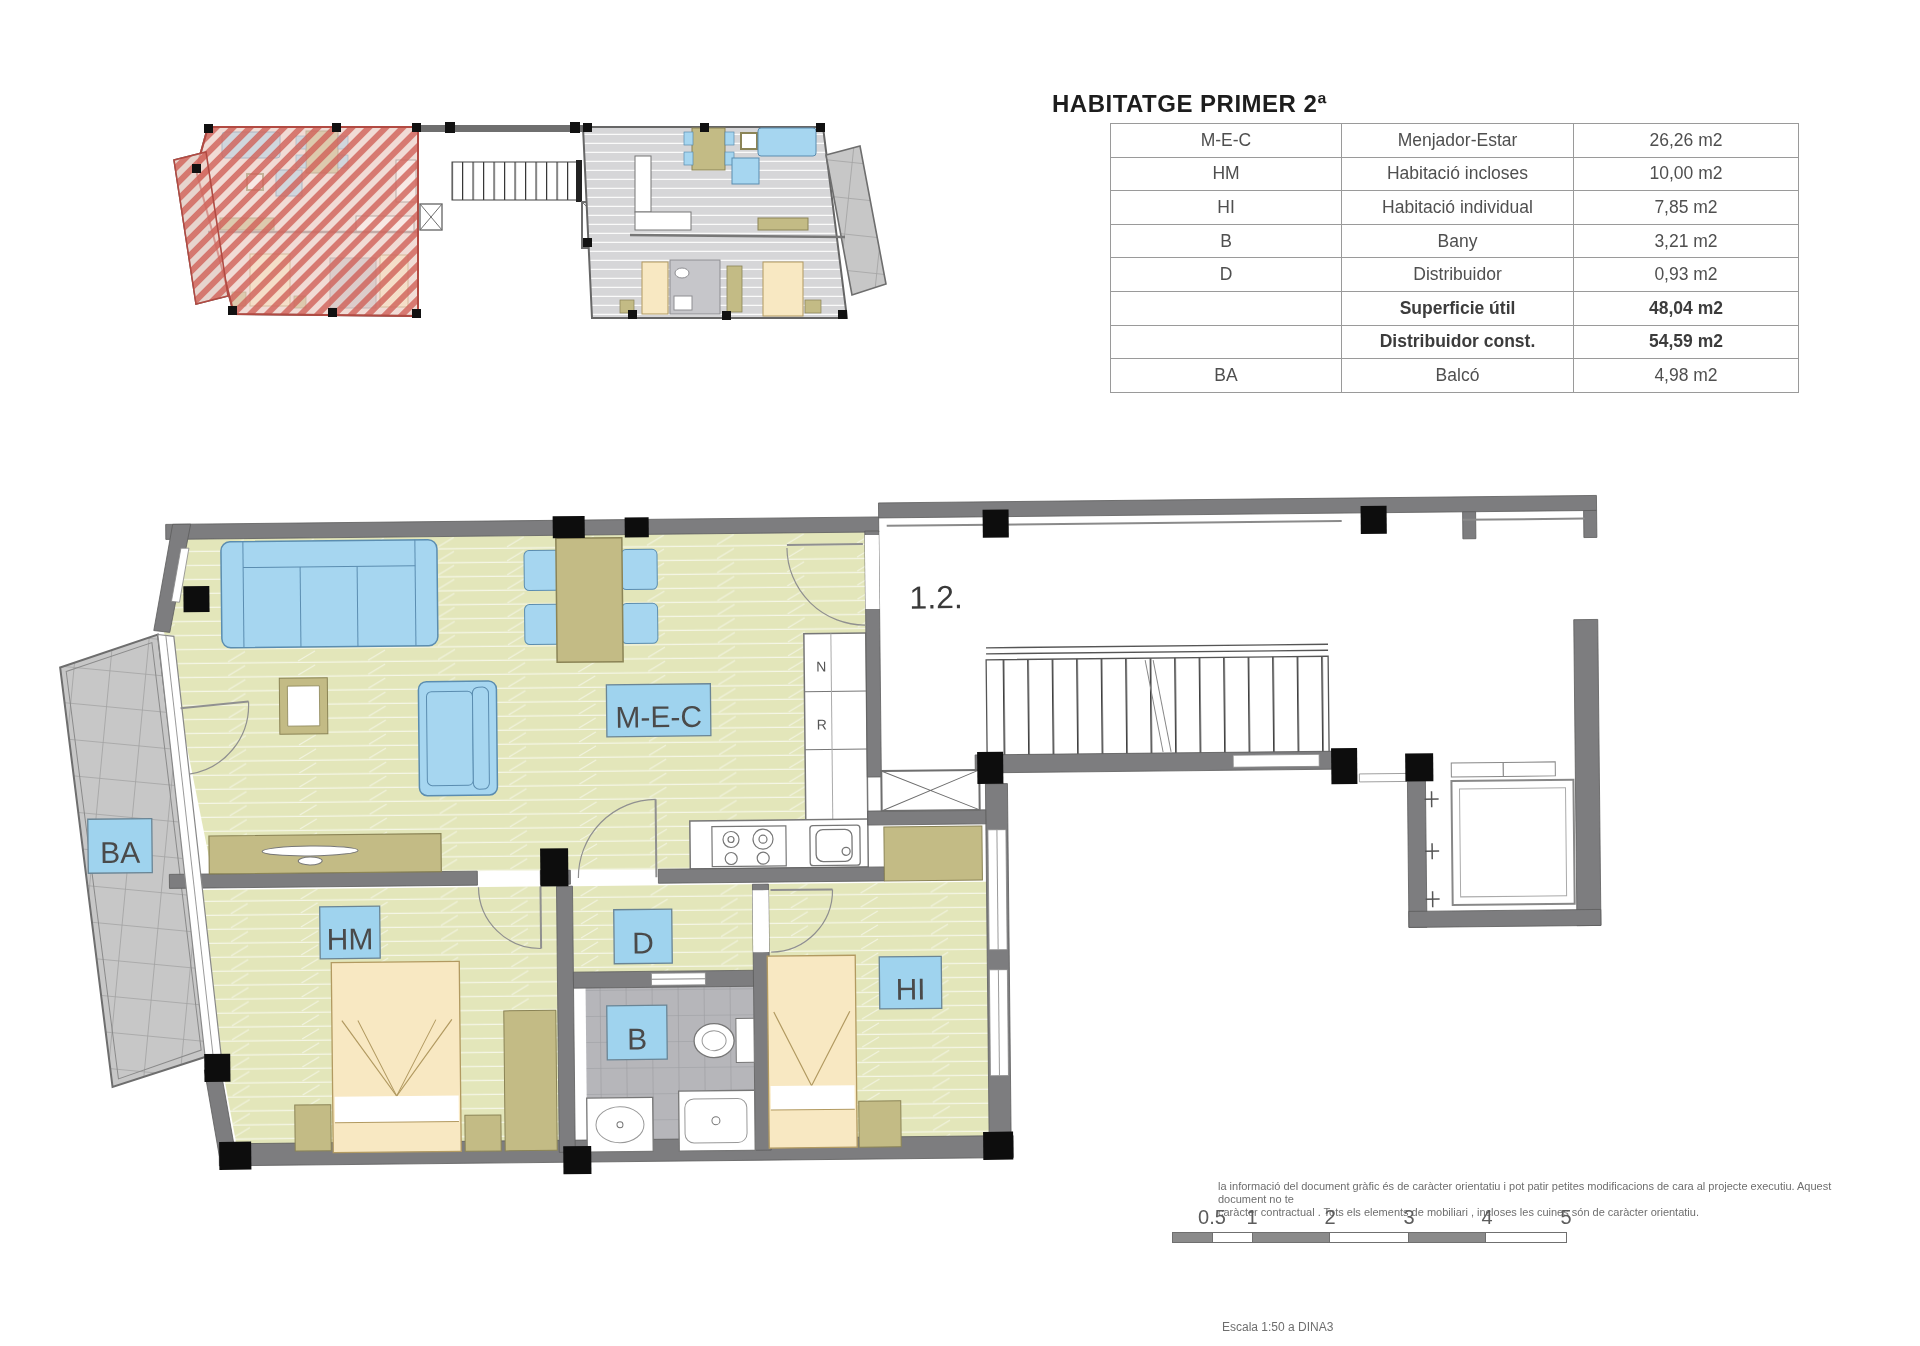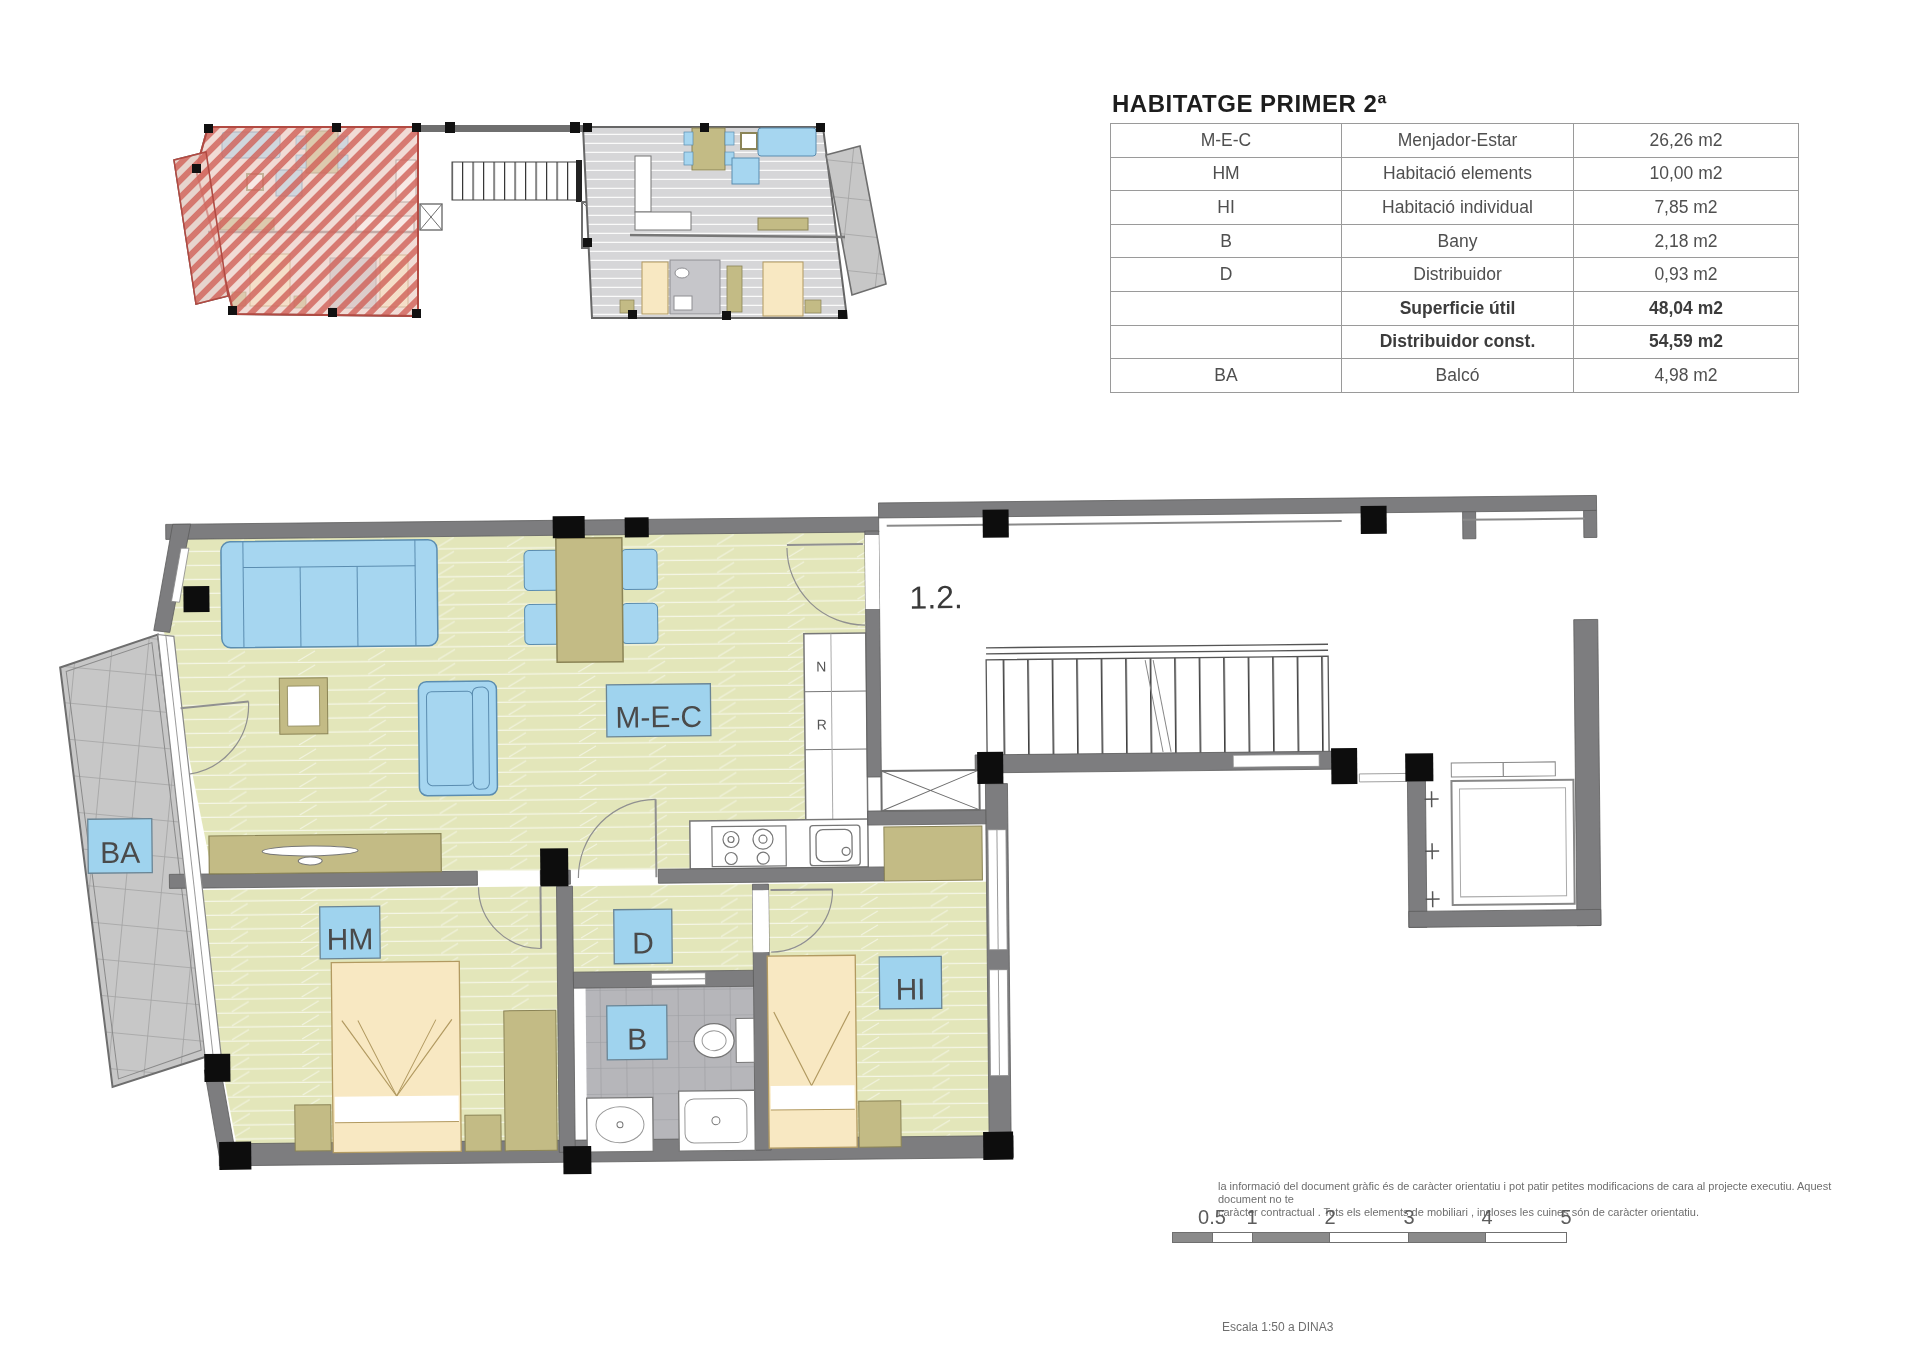--- a/index.html
+++ b/index.html
@@ -1,19 +1,19 @@
 <!DOCTYPE html>
 <html><head>
 <meta charset="utf-8">
 <style>
   html,body{margin:0;padding:0;background:#ffffff;}
   body{width:1920px;height:1346px;position:relative;font-family:"Liberation Sans",sans-serif;overflow:hidden;}
   #plan-svg{position:absolute;left:0;top:0;width:1920px;height:1346px;}
   
-  .plan-title{position:absolute;left:1112px;top:90px;font-size:24px;font-weight:bold;color:#1d1d1d;letter-spacing:.5px;}
+  .plan-title{position:absolute;left:1052px;top:90px;font-size:24px;font-weight:bold;color:#1d1d1d;letter-spacing:.5px;}
   .area-table{position:absolute;left:1110px;top:123px;border-collapse:collapse;table-layout:fixed;width:688px;}
   .area-table td{border:1px solid #9a9a9a;height:32.6px;text-align:center;vertical-align:middle;
                  font-size:17.5px;color:#4f4f4f;padding:0 6px;overflow:hidden;white-space:nowrap;}
   .area-table tr.bold-row td{font-weight:bold;color:#3c3c3c;}
   
   .disclaimer{position:absolute;left:1218px;top:1180px;width:640px;font-size:11px;color:#6e6e6e;line-height:13px;}
   .scalebar-wrap{position:absolute;left:1172px;top:1206px;width:400px;height:56px;}
   .scalebar-ticks{position:relative;height:26px;}
   .scalebar-ticks span{position:absolute;transform:translateX(-50%);font-size:20px;color:#5c5c5c;}
   .scalebar{display:flex;height:11px;border:1px solid #6f6f6f;width:395px;box-sizing:border-box;}
@@ -400,32 +400,32 @@
       <col style="width:225px">
     </colgroup>
   <tbody>
     <tr>
       <td>M-E-C</td>
       <td>Menjador-Estar</td>
       <td>26,26 m2</td>
     </tr>
     <tr>
       <td>HM</td>
-      <td>Habitació elements</td>
+      <td>Habitació incloses</td>
       <td>10,00 m2</td>
     </tr>
     <tr>
       <td>HI</td>
       <td>Habitació individual</td>
       <td>7,85 m2</td>
     </tr>
     <tr>
       <td>B</td>
       <td>Bany</td>
-      <td>2,18 m2</td>
+      <td>3,21 m2</td>
     </tr>
     <tr>
       <td>D</td>
       <td>Distribuidor</td>
       <td>0,93 m2</td>
     </tr>
     <tr class="bold-row">
       <td></td>
       <td>Superficie útil</td>
       <td>48,04 m2</td>

